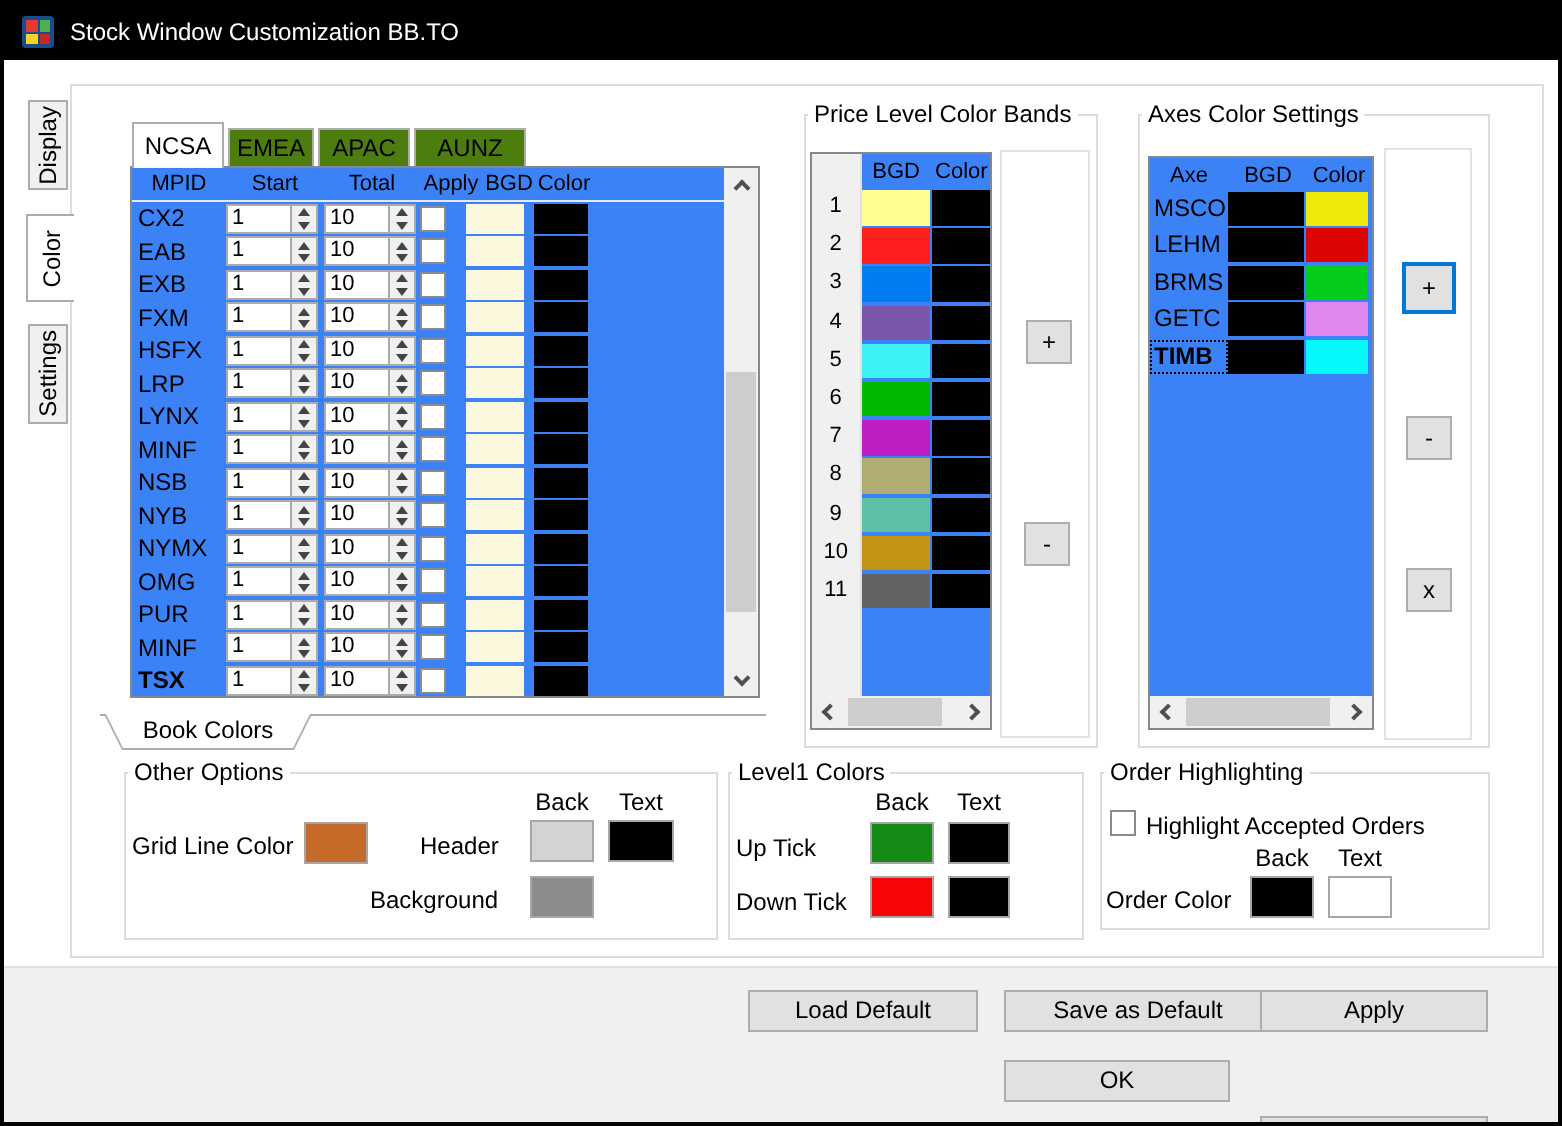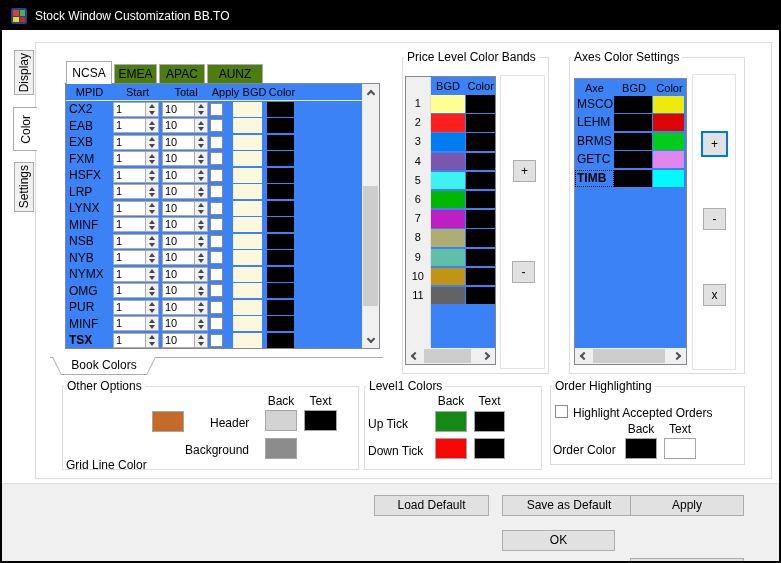--- a/index.html
+++ b/index.html
@@ -728,21 +728,21 @@
     </div>
   </div>
   <div class="btn-panel" style="left:690px;top:72px;width:44px;height:296px;"></div>
   <div class="sq-btn focus" style="left:699px;top:129px;width:27px;height:26px;">+</div>
   <div class="sq-btn" style="left:701px;top:206px;width:23px;height:22px;">-</div>
   <div class="sq-btn" style="left:701px;top:282px;width:23px;height:22px;">x</div>
 
   <div class="group" style="left:60px;top:384px;width:297px;height:84px;">
     <div class="glabel">Other Options</div>
   </div>
-  <div class="lbl" style="left:64px;top:414px;margin-top:42px;">Grid Line Color</div>
+  <div class="lbl" style="left:64px;top:414px;">Grid Line Color</div>
   <div class="well" style="left: 150px; top: 409px; width: 32px; height: 21px; background: rgb(198, 106, 41);"></div>
   <div class="lbl" style="left:263px;top:392px;width:32px;text-align:center;">Back</div>
   <div class="lbl" style="left:302px;top:392px;width:33px;text-align:center;">Text</div>
   <div class="lbl" style="left:208px;top:414px;">Header</div>
   <div class="well" style="left: 263px; top: 408px; width: 32px; height: 21px; background: rgb(211, 211, 211);"></div>
   <div class="well" style="left: 302px; top: 408px; width: 33px; height: 21px; background: rgb(0, 0, 0);"></div>
   <div class="lbl" style="left:183px;top:441px;">Background</div>
   <div class="well" style="left: 263px; top: 436px; width: 32px; height: 21px; background: rgb(140, 140, 140);"></div>
 
   <div class="group" style="left:362px;top:384px;width:178px;height:84px;">

